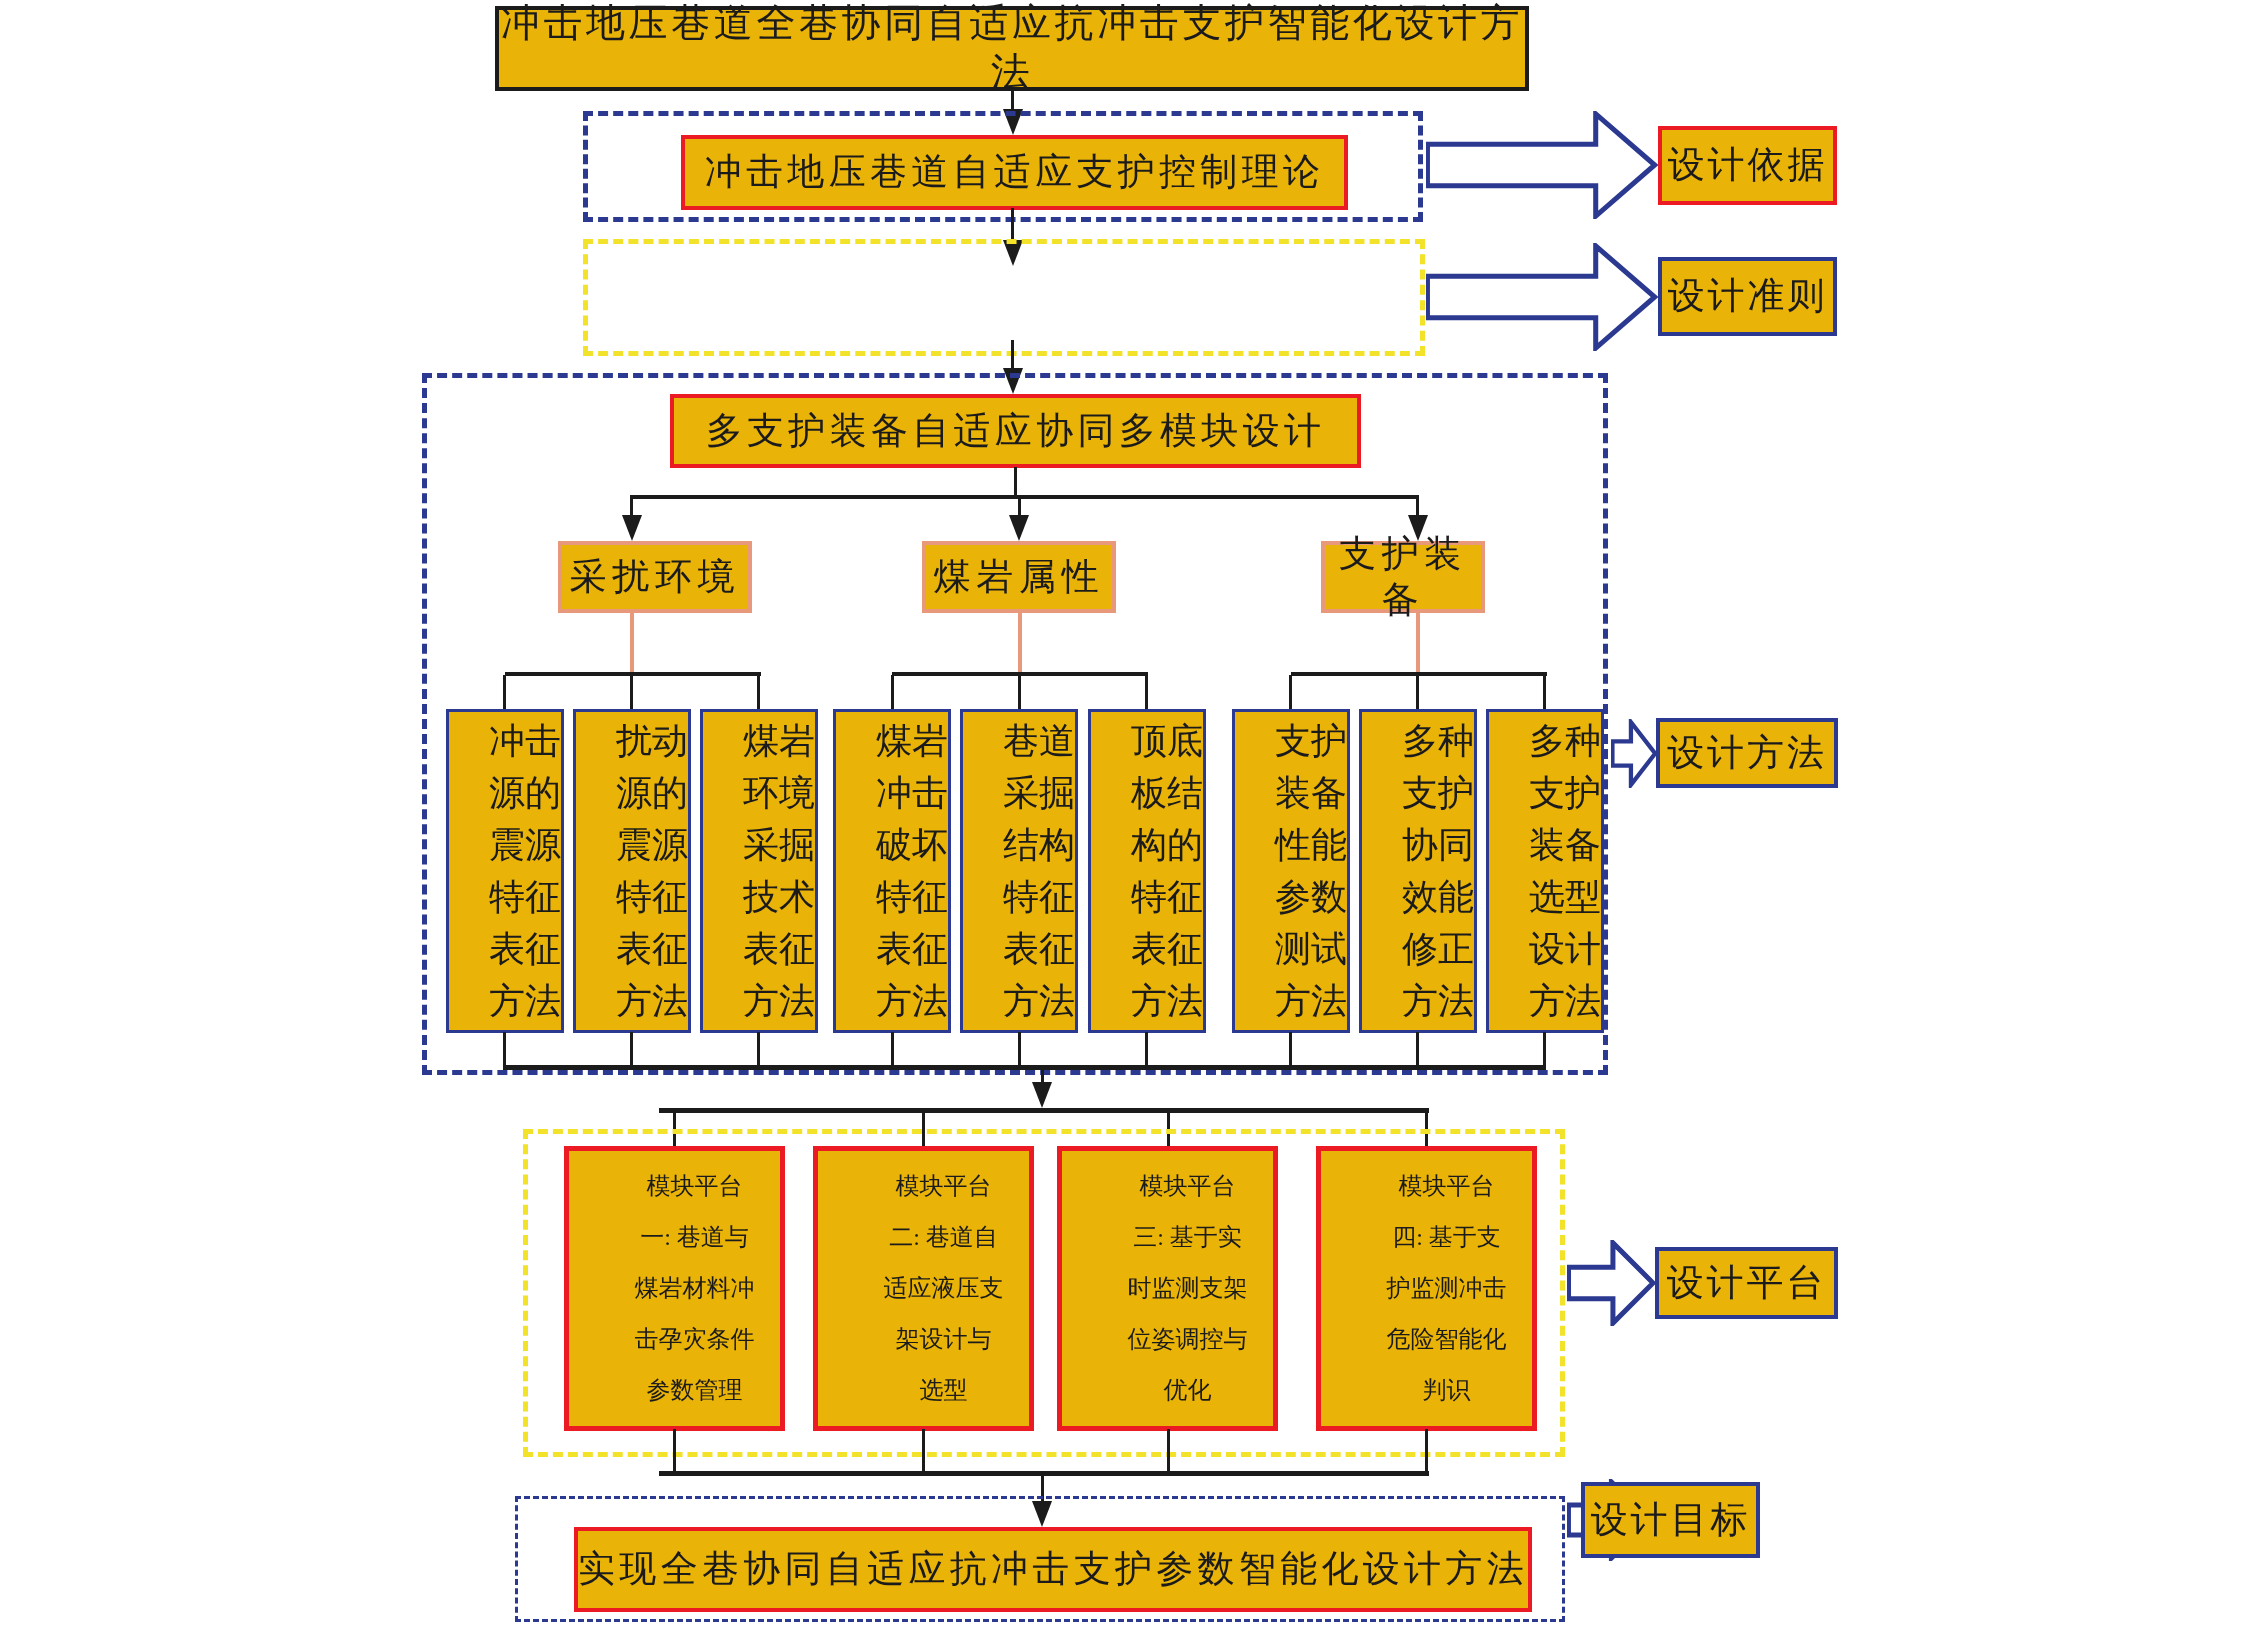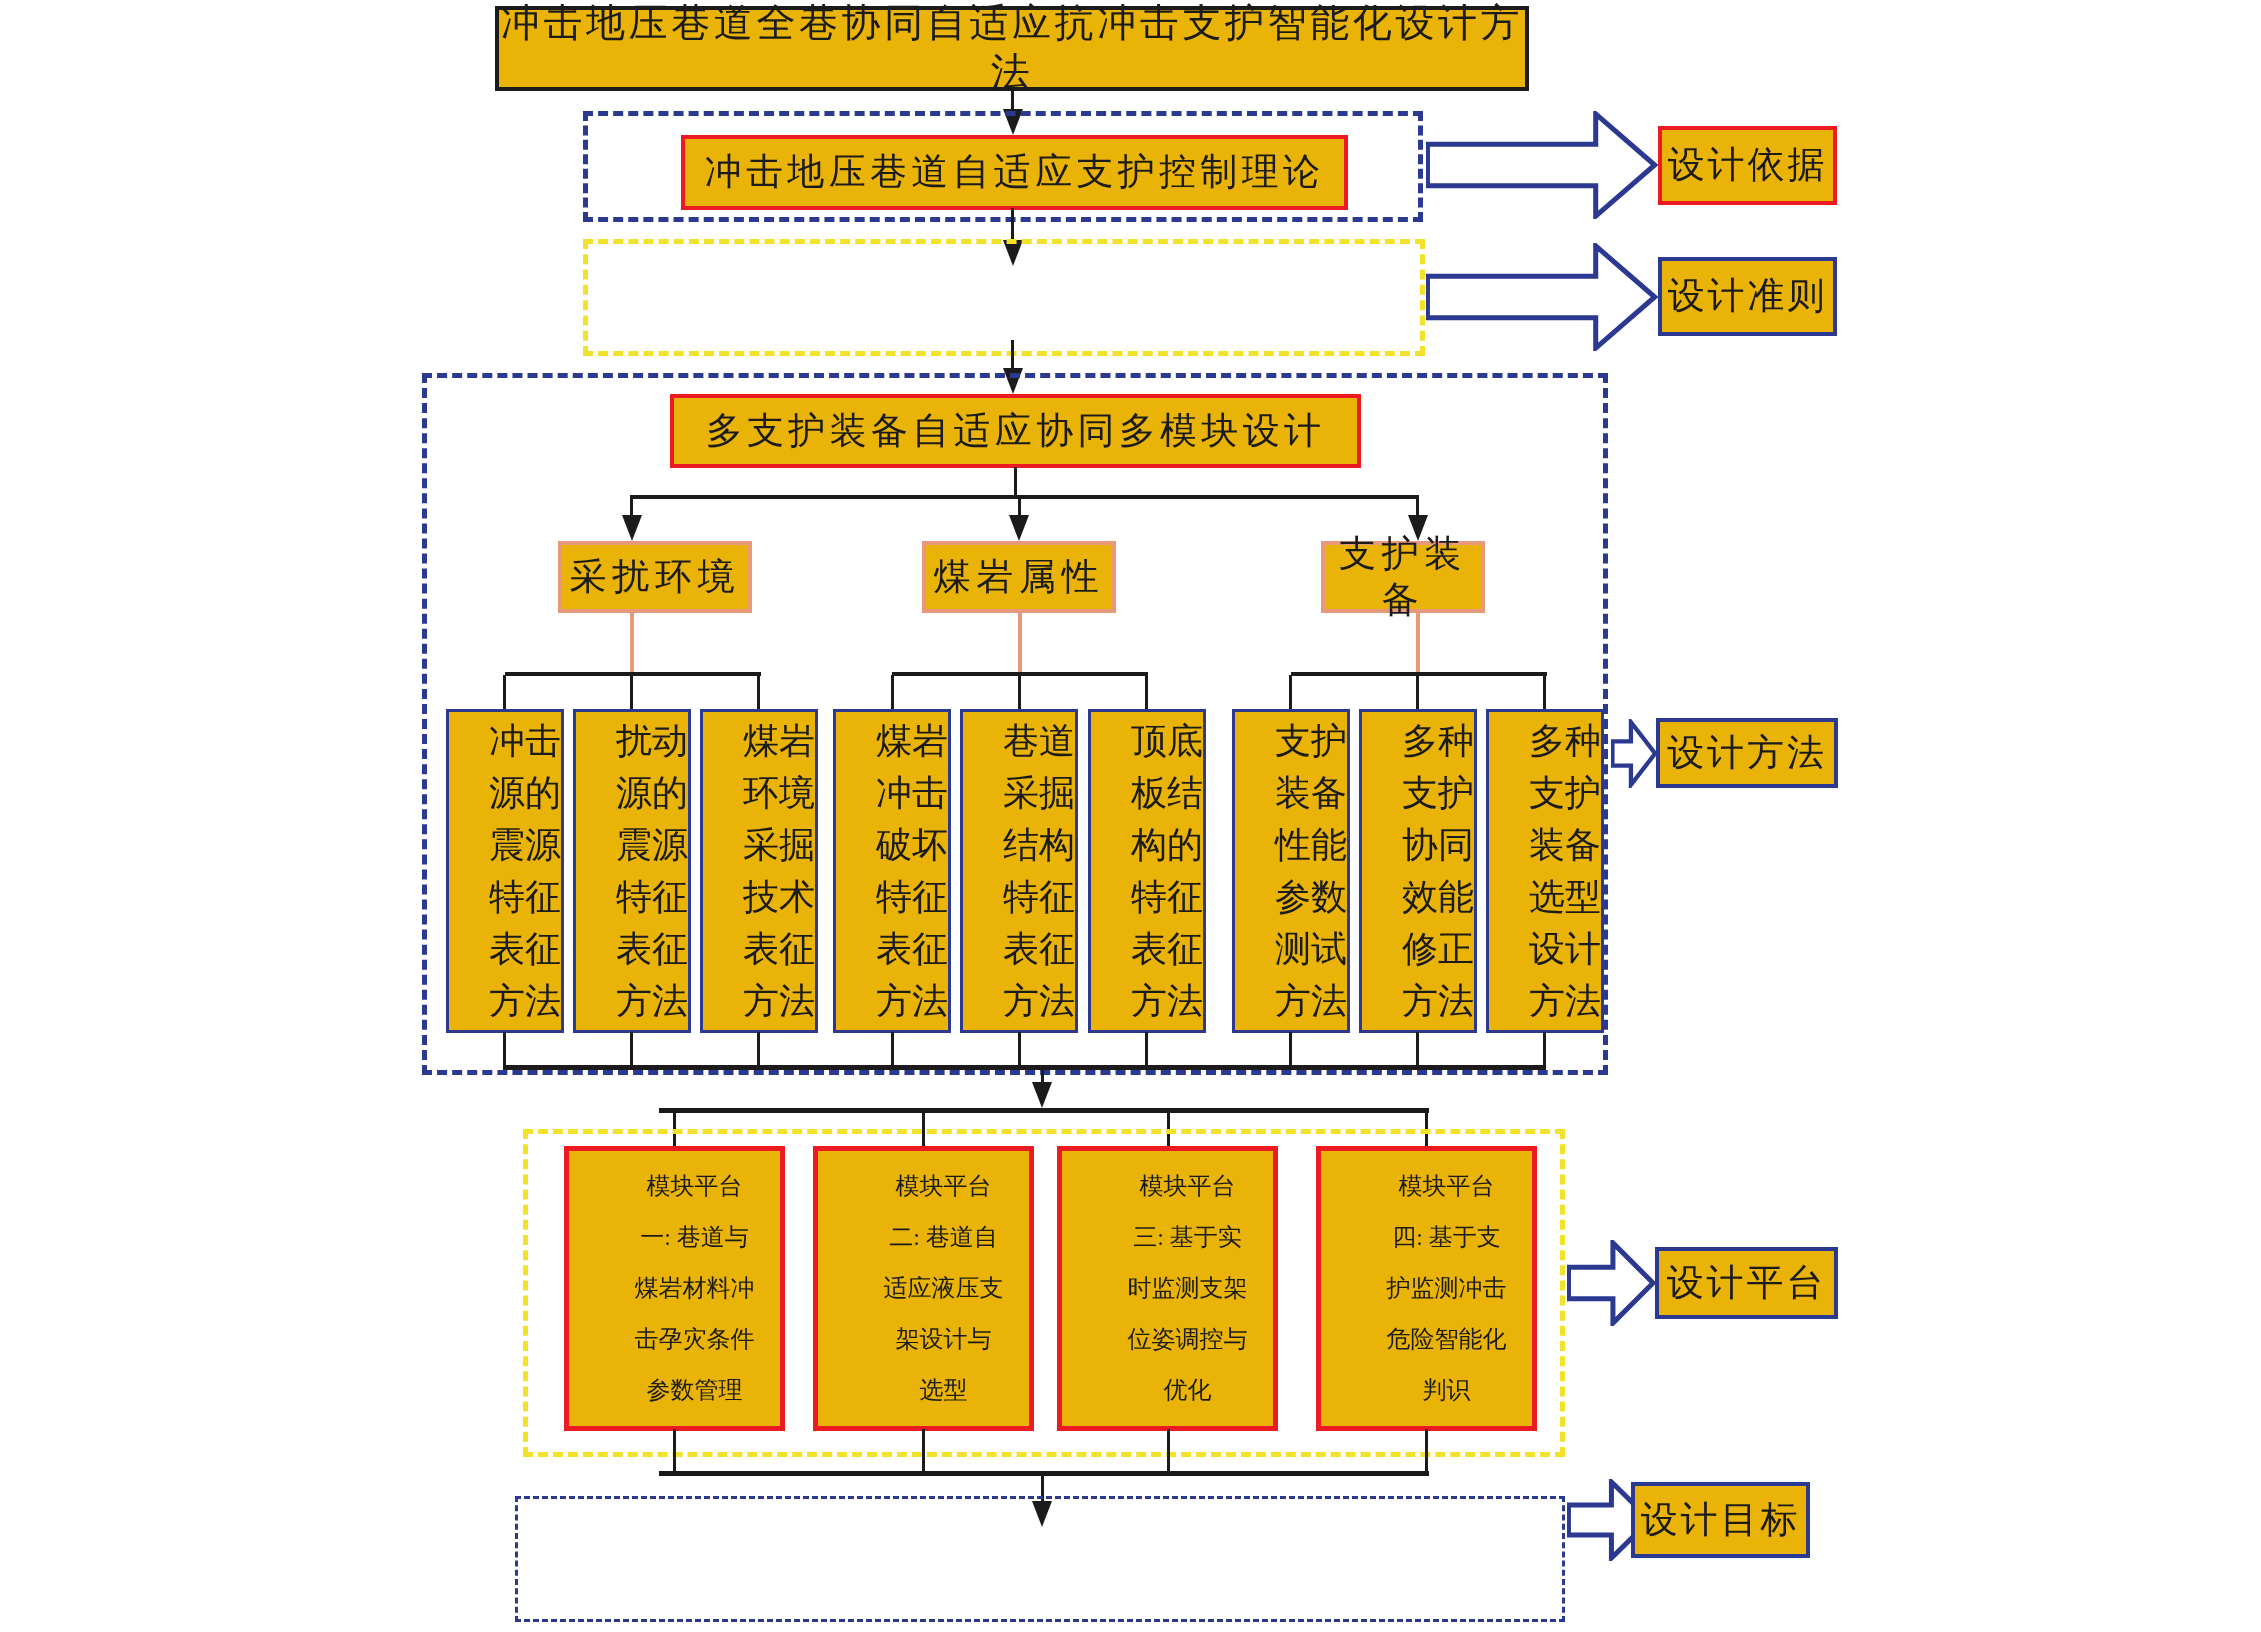--- a/index.html
+++ b/index.html
@@ -206,20 +206,21 @@
 
   <div class="vline" style="left:673px;top:1429px;width:2.9px;height:43px;"></div>
   <div class="vline" style="left:922px;top:1429px;width:2.9px;height:43px;"></div>
   <div class="vline" style="left:1167px;top:1429px;width:2.9px;height:43px;"></div>
   <div class="vline" style="left:1425px;top:1429px;width:2.9px;height:43px;"></div>
   <div class="hline" style="left:659px;top:1471px;width:770px;height:5px;"></div>
   <div class="vline" style="left:1041px;top:1474px;width:2.9px;height:30px;"></div>
   <div class="ah" style="left:1032px;top:1501px;"></div>
 
   <div class="dash-navy-thin" style="left:515px;top:1496px;width:1050px;height:126px;"></div>
+  <div class="box b-red f-big" style="left:574px;top:1527px;width:958px;height:85px;">实现全巷协同自适应抗冲击支护参数智能化设计方法</div>
 
   <svg class="blockarrow" style="left:1567px;top:1479px;" width="86" height="82" viewBox="0 0 120 114">
     <polygon points="2,36 62,36 62,4 116,57 62,110 62,78 2,78" fill="#ffffff" stroke="#2b3990" stroke-width="7"></polygon>
   </svg>
-  <div class="box b-navy f-side" style="left:1631px;top:1482px;width:179px;height:76px;">设计目标</div>
+  <div class="box b-navy f-side" style="left:1581px;top:1482px;width:179px;height:76px;">设计目标</div>
 
 </div>
 
 
 </body></html>

